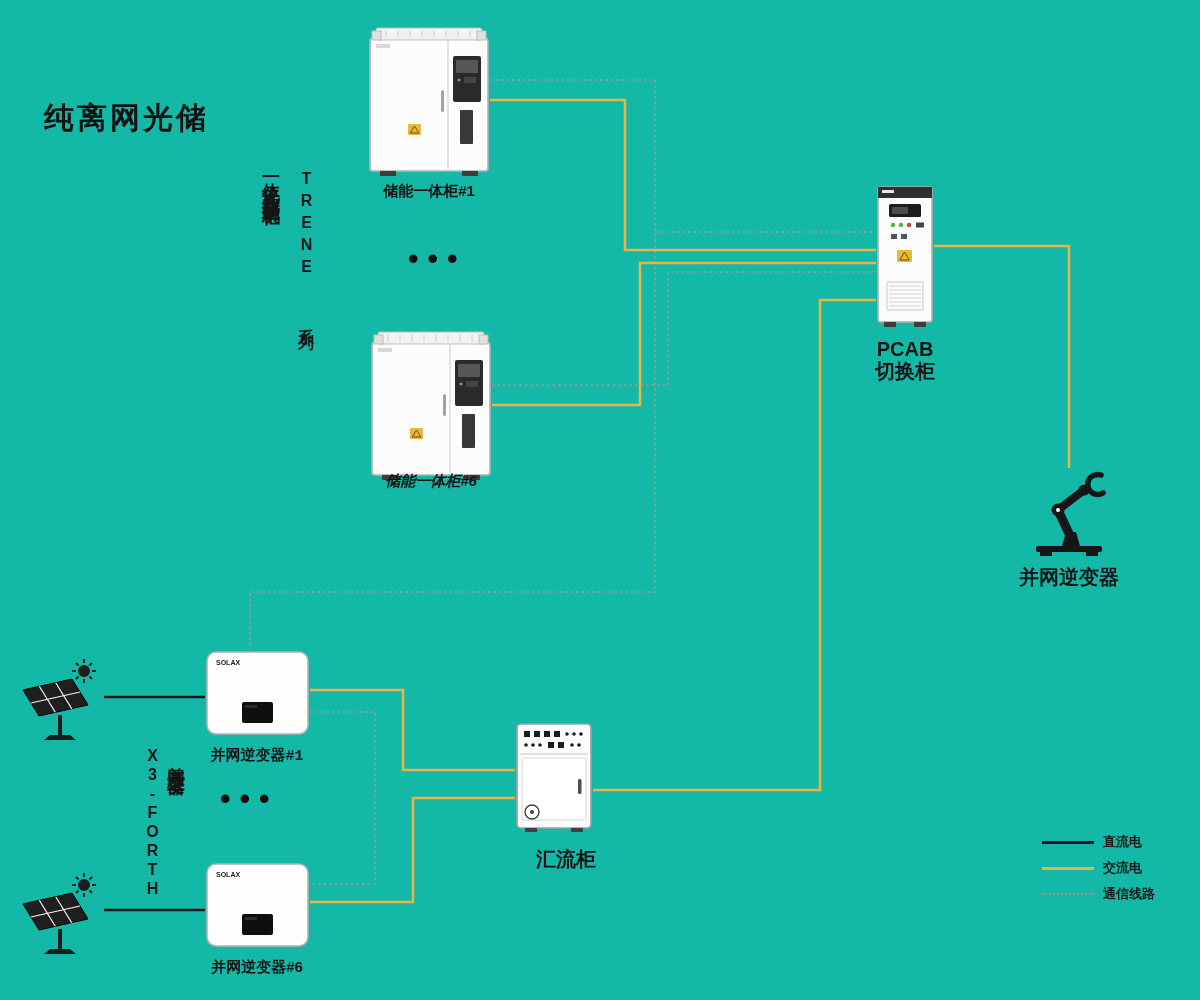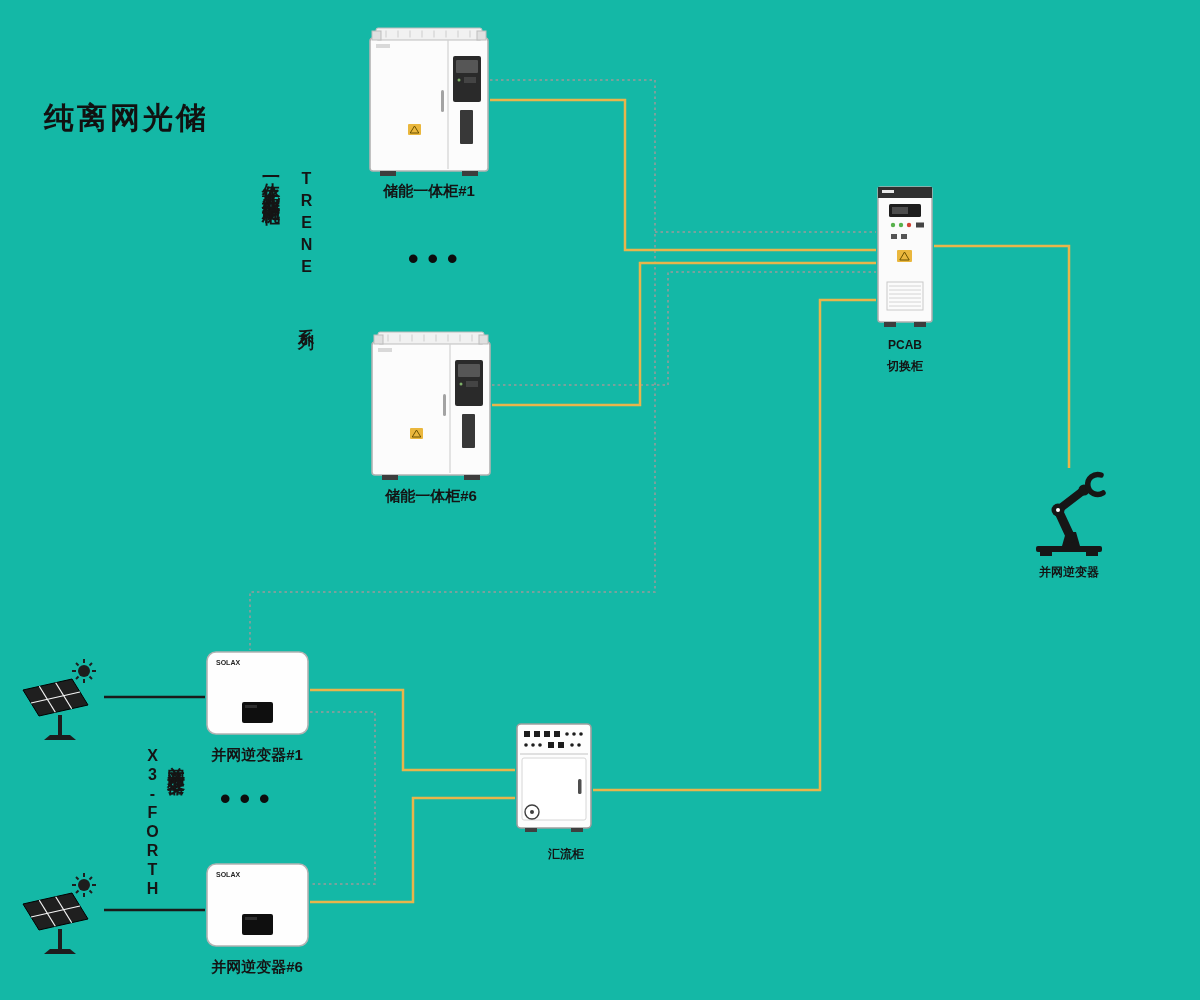--- a/index.html
+++ b/index.html
@@ -6,21 +6,21 @@
   .canvas{
     position:relative;width:1200px;height:1000px;background:#14b8a6;overflow:hidden;
     font-family:"Liberation Sans","DejaVu Sans",sans-serif;color:#141414;
   }
   .abs{position:absolute;}
   .title{font-size:30px;font-weight:700;letter-spacing:3px;color:#111;}
   .node-label{
     position:absolute;transform:translateX(-50%);font-weight:700;font-size:15px;
     color:#141414;white-space:nowrap;text-align:center;
   }
-  .node-label.big{font-size:12px;}
+  .node-label.big{font-size:20px;}
   .vcol{
     position:absolute;writing-mode:vertical-lr;text-orientation:upright;
     font-weight:700;color:#151515;white-space:nowrap;line-height:1;
   }
   .vgap{margin-top:36px;}
   .ellipsis{
     position:absolute;font-size:30px;font-weight:700;color:#0d0d0d;letter-spacing:9px;
   }
   svg.wires{position:absolute;left:0;top:0;pointer-events:none;}
   .wire-ac{stroke:var(--ac,#e9b54b);stroke-width:2.5;fill:none;}
@@ -118,21 +118,21 @@
       <circle cx="91" cy="54" r="1.5" fill="#7fb069"></circle>
       <rect x="96" y="51" width="12" height="6" fill="#444444"></rect>
       <rect x="92" y="84" width="13" height="34" rx="1" fill="#383838"></rect>
       <rect x="40" y="98" width="13" height="11" rx="1" fill="#eab73d"></rect>
       <path d="M46.5,100 L50.8,107 L42.2,107 Z" fill="none" stroke="#6b5200" stroke-width="1"></path>
       <rect x="73" y="64" width="3" height="22" rx="1.5" fill="#a3a3a3"></rect>
       <rect x="12" y="145" width="16" height="5" fill="#3d3d3d"></rect>
       <rect x="94" y="145" width="16" height="5" fill="#3d3d3d"></rect>
     </svg>
   </div>
-  <div class="node-label" style="left:431px;top:487px;">储能一体柜#6</div>
+  <div class="node-label" style="left:431px;top:472px;font-style:italic;">储能一体柜#6</div>
 
   <div class="component" style="left:876px;top:182px;width:58px;height:148px;">
     <svg viewBox="0 0 58 148">
       <rect x="2" y="5" width="54" height="135" rx="2.5" fill="#fbfbfb" stroke="#b0b0b0" stroke-width="1.5"></rect>
       <rect x="2" y="5" width="54" height="11" fill="#303030"></rect>
       <rect x="6" y="8" width="12" height="3" fill="#e8e8e8"></rect>
       <rect x="13" y="22" width="32" height="13" rx="1.5" fill="#1d1d1d"></rect>
       <rect x="16" y="25" width="16" height="7" fill="#4d4d4d"></rect>
       <circle cx="17" cy="43" r="2.2" fill="#58b14c"></circle>
       <circle cx="25" cy="43" r="2.2" fill="#58b14c"></circle>
@@ -203,21 +203,21 @@
   </div>
 
   <div class="component" style="left:205px;top:650px;width:105px;height:88px;">
     <svg viewBox="0 0 105 88">
       <rect x="2" y="2" width="101" height="82" rx="9" fill="#fefefe" stroke="#b3b3b3" stroke-width="1.6"></rect>
       <text x="11" y="15" font-size="7" font-weight="bold" fill="#1f1f1f">SOLAX</text>
       <rect x="37" y="52" width="31" height="21" rx="2" fill="#0f0f0f"></rect>
       <rect x="40" y="55" width="12" height="3" fill="#2e2e2e"></rect>
     </svg>
   </div>
-  <div class="node-label" style="left:257px;top:746px;">并网逆变器#1</div>
+  <div class="node-label" style="left:257px;top:746px;font-family:Liberation Mono, monospace;">并网逆变器#1</div>
 
   <div class="ellipsis" style="left:220px;top:782px;">•••</div>
 
   <div class="vcol" style="left:144px;top:747px;font-size:16px;letter-spacing:2px;">X3-FORTH</div>
   <div class="vcol" style="left:167px;top:752px;font-size:18px;letter-spacing:3px;">并网逆变器</div>
 
   <div class="component" style="left:20px;top:872px;width:85px;height:88px;">
     <svg viewBox="0 0 85 88">
       <g stroke="#1d1d1d" stroke-width="2">
         <line x1="64" y1="1" x2="64" y2="5"></line>
@@ -274,14 +274,28 @@
       <rect x="7" y="36" width="64" height="62" rx="2" fill="#ffffff" stroke="#d6d6d6"></rect>
       <rect x="63" y="57" width="3.5" height="15" rx="1.5" fill="#4e4e4e"></rect>
       <circle cx="17" cy="90" r="7" fill="none" stroke="#3f3f3f" stroke-width="1.4"></circle>
       <circle cx="17" cy="90" r="2" fill="#3f3f3f"></circle>
       <rect x="10" y="106" width="12" height="4" fill="#3f3f3f"></rect>
       <rect x="56" y="106" width="12" height="4" fill="#3f3f3f"></rect>
     </svg>
   </div>
   <div class="node-label big" style="left:566px;top:846px;">汇流柜</div>
 
+  <div class="legend">
+    <div class="legend-row">
+      <div class="swatch swatch-dc"></div>
+      <div class="legend-label">直流电</div>
+    </div>
+    <div class="legend-row">
+      <div class="swatch swatch-ac"></div>
+      <div class="legend-label">交流电</div>
+    </div>
+    <div class="legend-row">
+      <div class="swatch swatch-comm"></div>
+      <div class="legend-label">通信线路</div>
+    </div>
+  </div>
 
 </div>
 
 </body></html>

